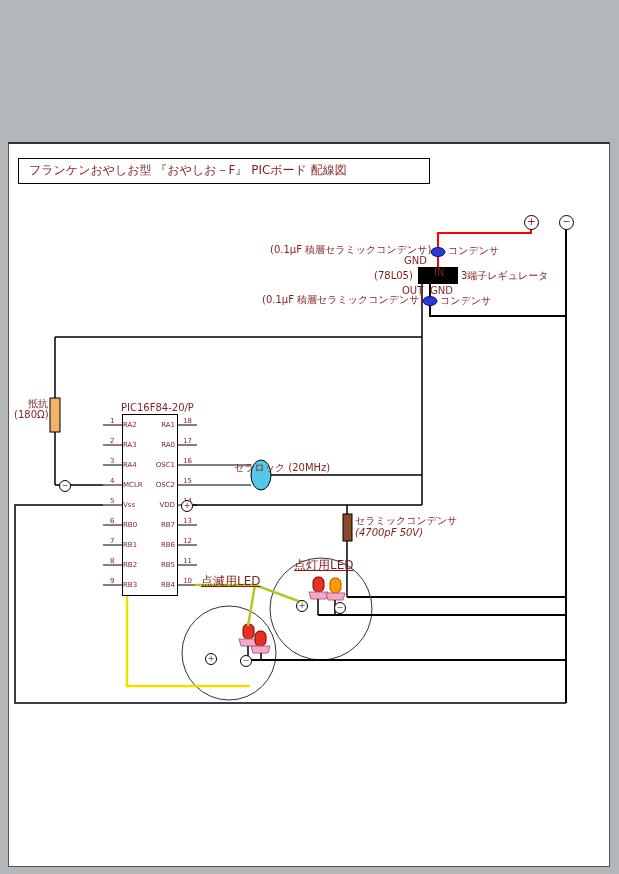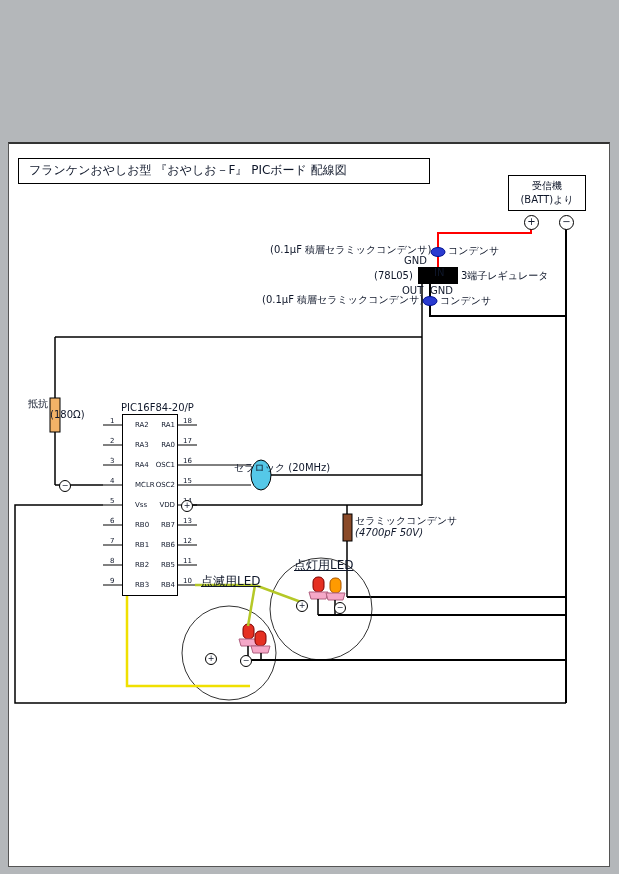--- a/index.html
+++ b/index.html
@@ -1,35 +1,35 @@
 <!DOCTYPE html>
 <html><head>
 <meta charset="utf-8">
 <style>
   html,body{margin:0;padding:0;}
   #root{position:relative;width:619px;height:874px;background:#b4b7ba;overflow:hidden;
-        font-family:"DejaVu Sans","Liberation Sans",sans-serif;color:#0f172a;}
+        font-family:"DejaVu Sans","Liberation Sans",sans-serif;color:#7f1d1d;}
   #paper{position:absolute;left:8px;top:142px;width:602px;height:725px;background:#fff;
          border:1px solid #555;border-top:2px solid #333;box-sizing:border-box;}
   #overlay-svg{position:absolute;left:0;top:0;z-index:2;}
   .lbl{position:absolute;font-size:10px;line-height:10px;white-space:nowrap;z-index:4;}
   .lbl.r{text-align:right;}
   .lbl.big{font-size:12px;text-decoration:underline;}
   .box{position:absolute;border:1px solid #000;box-sizing:border-box;background:#fff;z-index:4;}
   #title-box{left:18px;top:158px;width:412px;height:26px;font-size:12px;line-height:23px;padding-left:10px;}
   #receiver-box{left:508px;top:175px;width:78px;height:36px;font-size:10px;text-align:center;padding-top:3px;line-height:14px;}
   .term{position:absolute;width:13px;height:13px;border:1px solid #000;border-radius:50%;background:#fff;
         font-size:10px;line-height:12px;text-align:center;z-index:5;}
   .junc{position:absolute;width:10px;height:10px;border:1px solid #000;border-radius:50%;background:#fff;
         font-size:8px;line-height:9px;text-align:center;z-index:5;}
   #chip{position:absolute;left:122px;top:414px;width:56px;height:182px;border:1px solid #000;
         background:#fff;box-sizing:border-box;z-index:4;}
   .pin-row{position:relative;height:20px;}
   .pname{position:absolute;font-size:7px;top:6px;}
-  .pname.l{left:12px;}
+  .pname.l{left:0;}
   .pname.r{right:2px;}
   .pnum{position:absolute;font-size:7px;top:2px;}
   .pnum.l{left:-13px;}
   .pnum.r{right:-15px;text-align:center;}
 </style>
 </head>
 <body>
 
 <div id="root">
   <div id="paper"></div>
@@ -88,40 +88,36 @@
 
     <polyline points="195,585 255,585 301,602" fill="none" stroke="#b5c827" stroke-width="2.5"></polyline>
     <line x1="255" y1="585" x2="248" y2="626" stroke="#b5c827" stroke-width="2.5"></line>
     <polyline points="127,596 127,686 250,686" fill="none" stroke="#f0e000" stroke-width="2.5"></polyline>
   </svg>
 
   <div id="title-box" class="box">
     <span>フランケンおやしお型 『おやしお－F』 PICボード 配線図</span>
   </div>
 
-  <div id="receiver-box" class="box">
-    <div>受信機</div>
-    <div>(BATT)より</div>
-  </div>
   <div class="term" style="left:524px;top:215px;">+</div>
   <div class="term" style="left:559px;top:215px;">−</div>
 
   <div class="lbl r" style="left:270px;top:245px;width:160px;">(0.1μF 積層セラミックコンデンサ)</div>
   <div class="lbl" style="left:448px;top:246px;">コンデンサ</div>
   <div class="lbl" style="left:404px;top:256px;">GND</div>
   <div class="lbl" style="left:434px;top:256px;margin-top:12px;">IN</div>
   <div class="lbl" style="left:374px;top:271px;">(78L05)</div>
   <div class="lbl" style="left:461px;top:271px;">3端子レギュレータ</div>
   <div class="lbl" style="left:402px;top:286px;">OUT</div>
   <div class="lbl" style="left:430px;top:286px;">GND</div>
   <div class="lbl r" style="left:262px;top:295px;width:160px;">(0.1μF 積層セラミックコンデンサ)</div>
   <div class="lbl" style="left:440px;top:296px;">コンデンサ</div>
 
   <div class="lbl" style="left:28px;top:399px;">抵抗</div>
-  <div class="lbl" style="left:14px;top:410px;margin-left:36px;">(180Ω)</div>
+  <div class="lbl" style="left:14px;top:410px;">(180Ω)</div>
 
   <div class="lbl" style="left:121px;top:403px;">PIC16F84-20/P</div>
   <div id="chip">
     <div class="pin-row">
       <span class="pnum l">1</span>
       <span class="pname l">RA2</span>
       <span class="pname r">RA1</span>
       <span class="pnum r">18</span>
     </div>
     <div class="pin-row">

